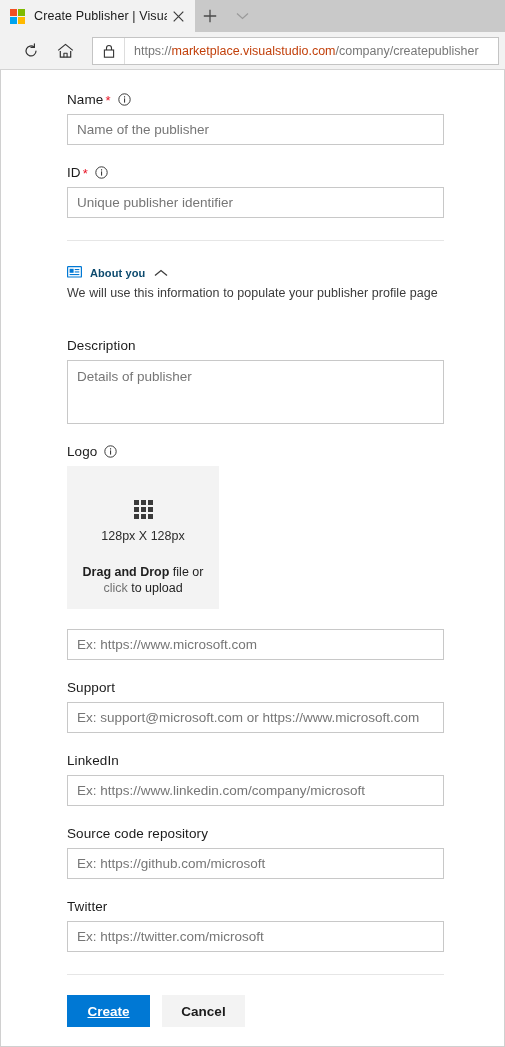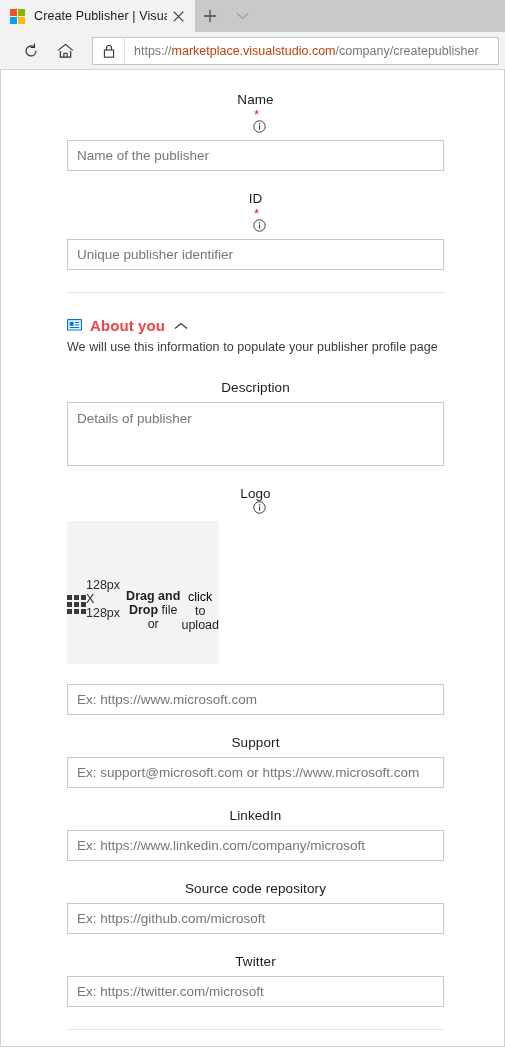--- a/index.html
+++ b/index.html
@@ -135,21 +135,20 @@
   }
 
   .field { margin-bottom: 0; }
   .field-label {
     font-size: 13.5px;
     color: #1b1b1b;
     display: flex;
     align-items: center;
     margin-bottom: 7px;
     letter-spacing: 0.1px;
-    flex-direction: column;
   }
   .req { color: #e81123; margin-left: 2px; font-size: 13px; line-height: 1; position: relative; top: 1px;}
   .info-icon {
     margin-left: 7px;
     width: 13px; height: 13px;
     display: inline-flex;
     flex: 0 0 auto;
   }
   .info-icon svg { display: block; }
 
@@ -188,45 +187,45 @@
     align-items: center;
     margin-top: 24px;
   }
   .section-icon {
     width: 15px; height: 15px;
     margin-right: 8px;
     flex: 0 0 auto;
     display: flex; align-items: center;
   }
   .section-title {
-    font-size: 15px;
+    font-size: 11px;
     font-weight: bold;
-    color: #ef4444;
+    color: #0c4a6e;
     letter-spacing: 0.1px;
   }
   .chevron-up {
     margin-left: 9px;
     display: flex; align-items: center;
     color: #444;
   }
   .section-sub {
     font-size: 12.5px;
     color: #3b3b3b;
     margin-top: 6px;
-    margin-bottom: 6px;
+    margin-bottom: 18px;
     letter-spacing: 0.05px;
   }
 
   
   .dropzone {
     width: 152px;
     height: 143px;
     background: #f3f3f3;
     display: flex;
-    flex-direction: row;
+    flex-direction: column;
     align-items: center;
     justify-content: flex-start;
     padding-top: 34px;
   }
   .grid-icon {
     display: grid;
     grid-template-columns: repeat(3, 5px);
     grid-template-rows: repeat(3, 5px);
     gap: 2px;
     margin-bottom: 10px;
@@ -242,40 +241,40 @@
     color: #1f1f1f;
     text-align: center;
   }
   .dz-line1 strong { font-weight: bold; }
   .dz-line2 {
     font-size: 12.5px;
     text-align: center;
     margin-top: 2px;
     color: #1f1f1f;
   }
-  .dz-link { color: #000000; }
+  .dz-link { color: #737373; }
 
   
   .btn-row {
     display: flex;
     gap: 12px;
     margin-top: 20px;
     padding-bottom: 16px;
   }
   .btn {
     height: 32px;
     min-width: 83px;
     border: none;
     font-family: "Liberation Sans", sans-serif;
     font-size: 13.5px;
     font-weight: bold;
     padding: 0 16px;
     cursor: pointer;
   }
-  .btn-primary { background: #0078d4; color: #ffffff; }
+  .btn-primary { background: #0078d4; color: #ffffff; text-decoration: underline; }
   .btn-secondary { background: #f3f3f3; color: #1b1b1b; }
 </style>
 </head>
 <body>
 
 <div class="browser-window">
 
   <div class="tab-strip">
     <div class="tab">
       <span class="ms-logo">

